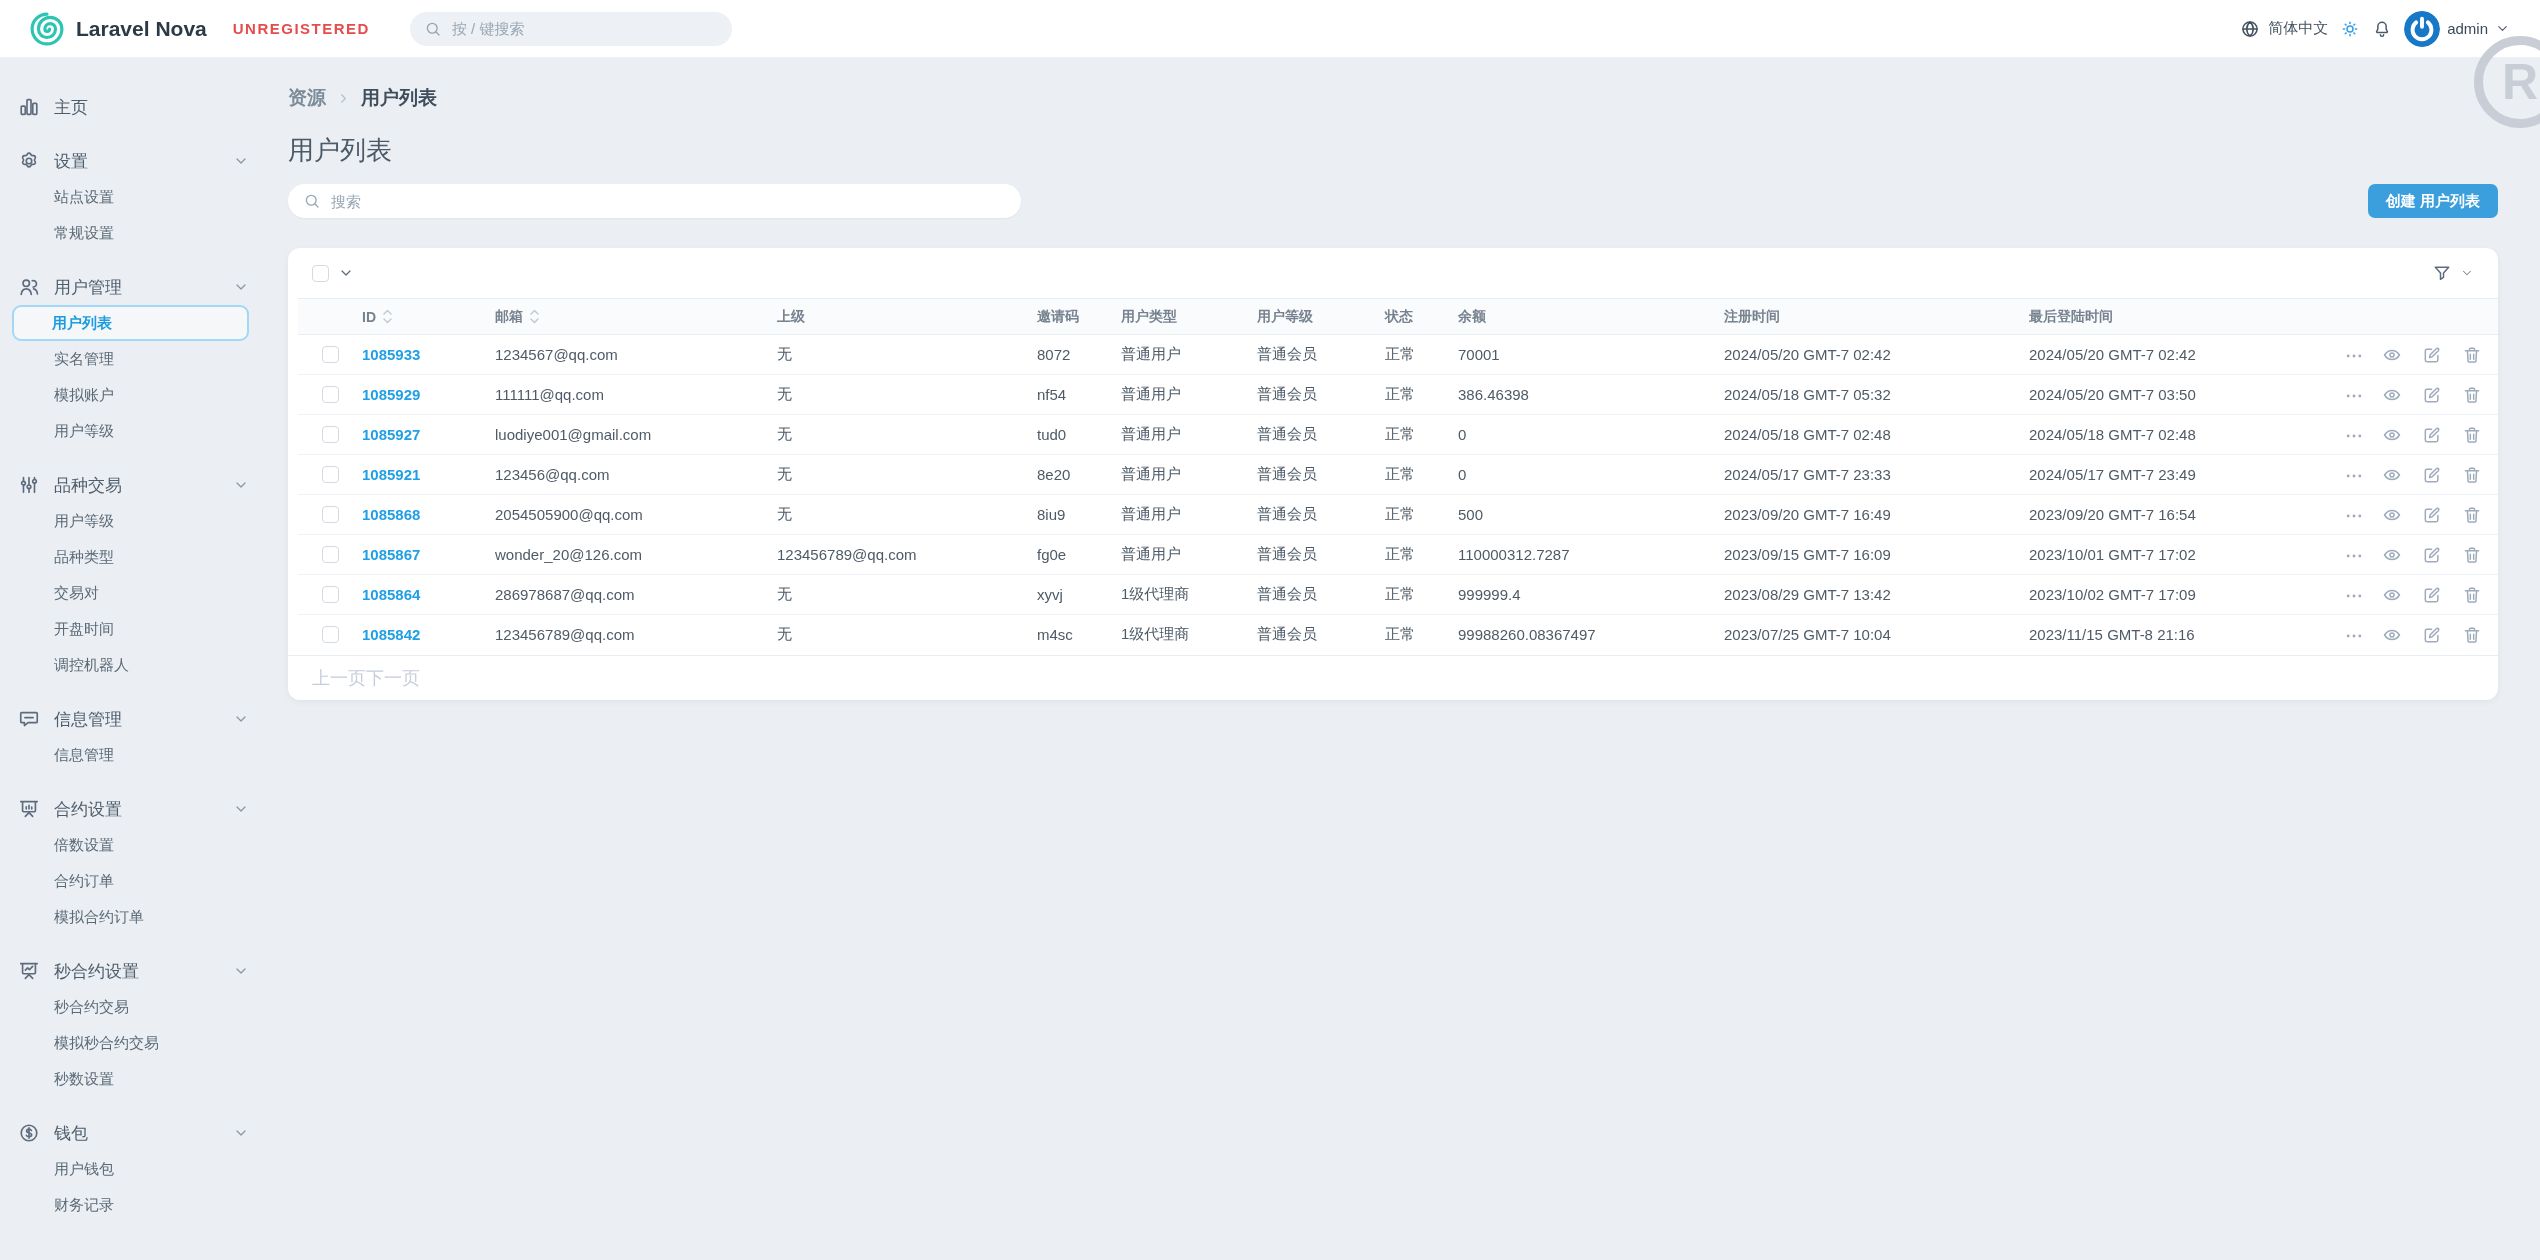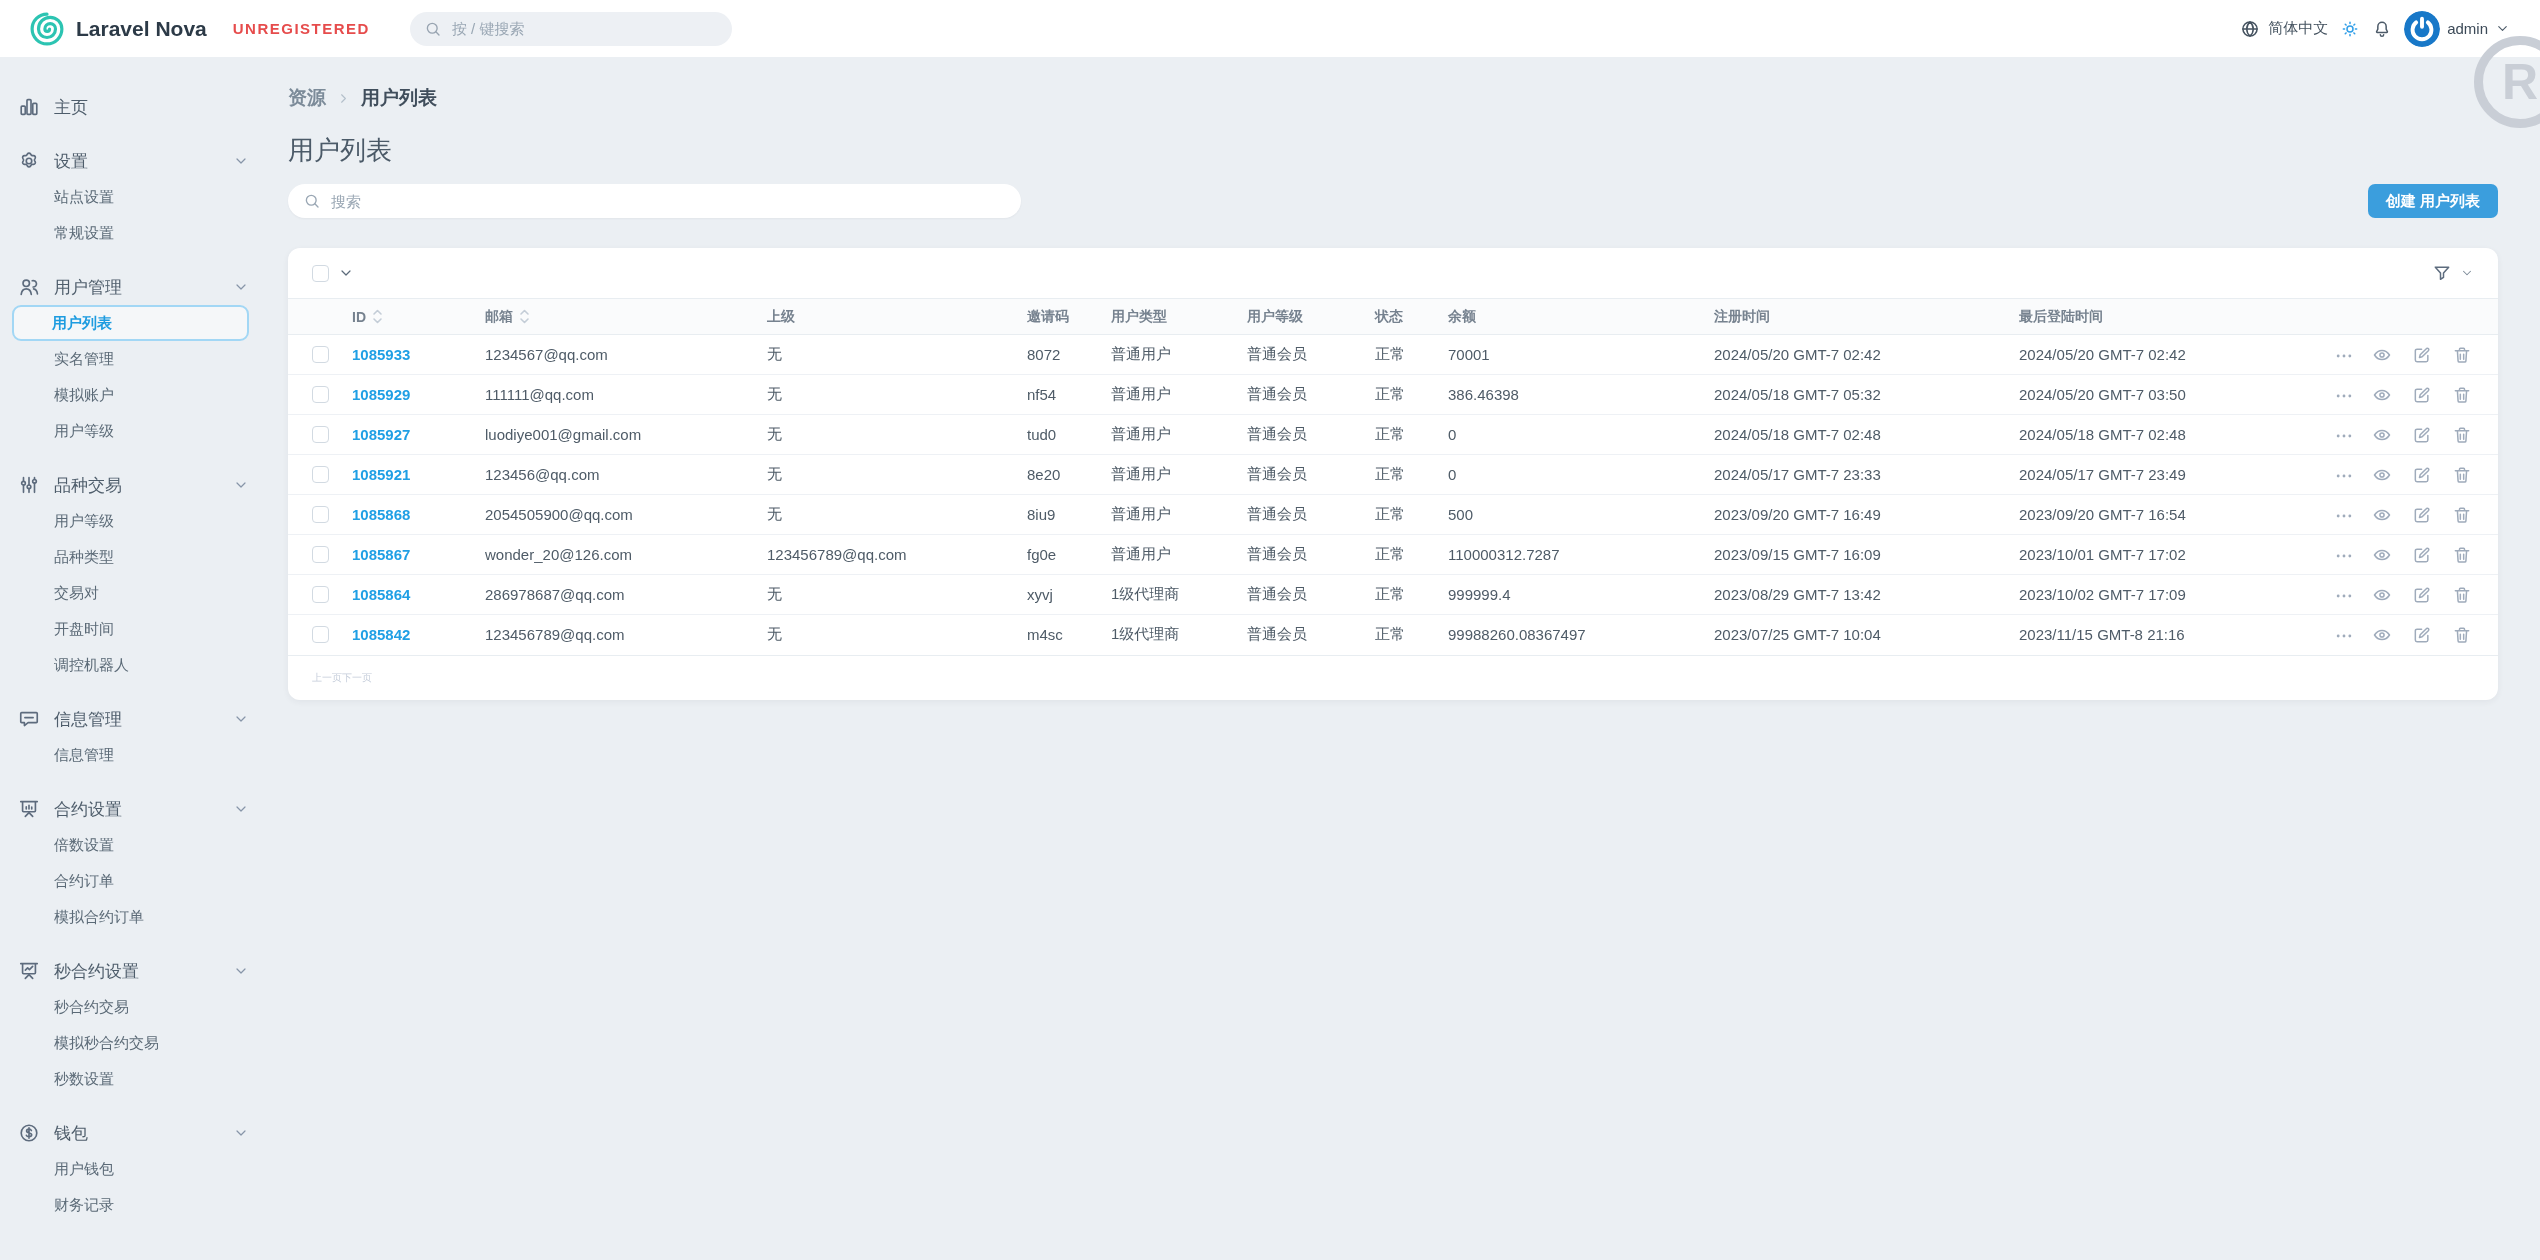--- a/index.html
+++ b/index.html
@@ -67,36 +67,36 @@
 
   
   .card { margin-top:30px; background:#fff; border-radius:12px; box-shadow:0 2px 6px rgba(45,55,70,.06); overflow:hidden; }
   .card-toolbar { height:50px; display:flex; align-items:center; padding:0 24px; }
   .checkbox { width:17px; height:17px; border:1.5px solid #d2dae2; border-radius:4px; background:#fff; cursor:pointer; }
   .toolbar-chev { margin-left:9px; width:16px; height:16px; color:#5b6a7a; cursor:pointer; }
   .toolbar-right { margin-left:auto; display:flex; align-items:center; gap:8px; color:#5d6c7e; cursor:pointer; }
   .toolbar-right .funnel { width:20px; height:20px; }
   .toolbar-right .chev { width:14px; height:14px; color:#7d8b99; }
 
-  table { width:100%; border-collapse:collapse; table-layout:fixed; }
+  table { width:100%; border-collapse:collapse; table-layout:fixed;margin-left:10px; }
   thead th { height:36px; background:#fafbfc; border-top:1px solid #e8edf1; border-bottom:1px solid #e8edf1;
              font-size:14px; color:#76828f; font-weight:bold; text-align:left; }
   .th-inner { display:flex; align-items:center; gap:6px; }
   .sort-ico { width:11px; height:17px; color:#c4cdd7; cursor:pointer; }
   tbody td { height:40px; border-top:1px solid #eef1f5; font-size:15px; color:#4e5b67;
              white-space:nowrap; overflow:hidden; }
   tbody tr:first-child td { border-top:none; }
   .cell-check { padding-left:24px; }
   .cell-id a { color:#1f9fe5; font-weight:bold; text-decoration:none; }
   .row-actions { display:flex; align-items:center; justify-content:flex-end; gap:20px;
                  padding-right:26px; color:#9fabbb; }
   .row-actions span { cursor:pointer; }
   .row-actions svg { width:20px; height:20px; }
   .card-footer { height:45px; border-top:1px solid #e8edf1; display:flex; align-items:center;
-                 padding:0 24px; font-size:10px; }
+                 padding:0 24px; font-size:18px; }
   .pager-prev, .pager-next { color:#c6cedb; cursor:default; }
   .pager-info { flex:1; text-align:center; color:#8795a5; }
 </style>
 </head>
 <body>
 
 <div class="navbar">
   <div class="brand">
     <span class="brand-logo">
         <svg viewBox="0 0 32 32" fill="none" width="100%" height="100%">

